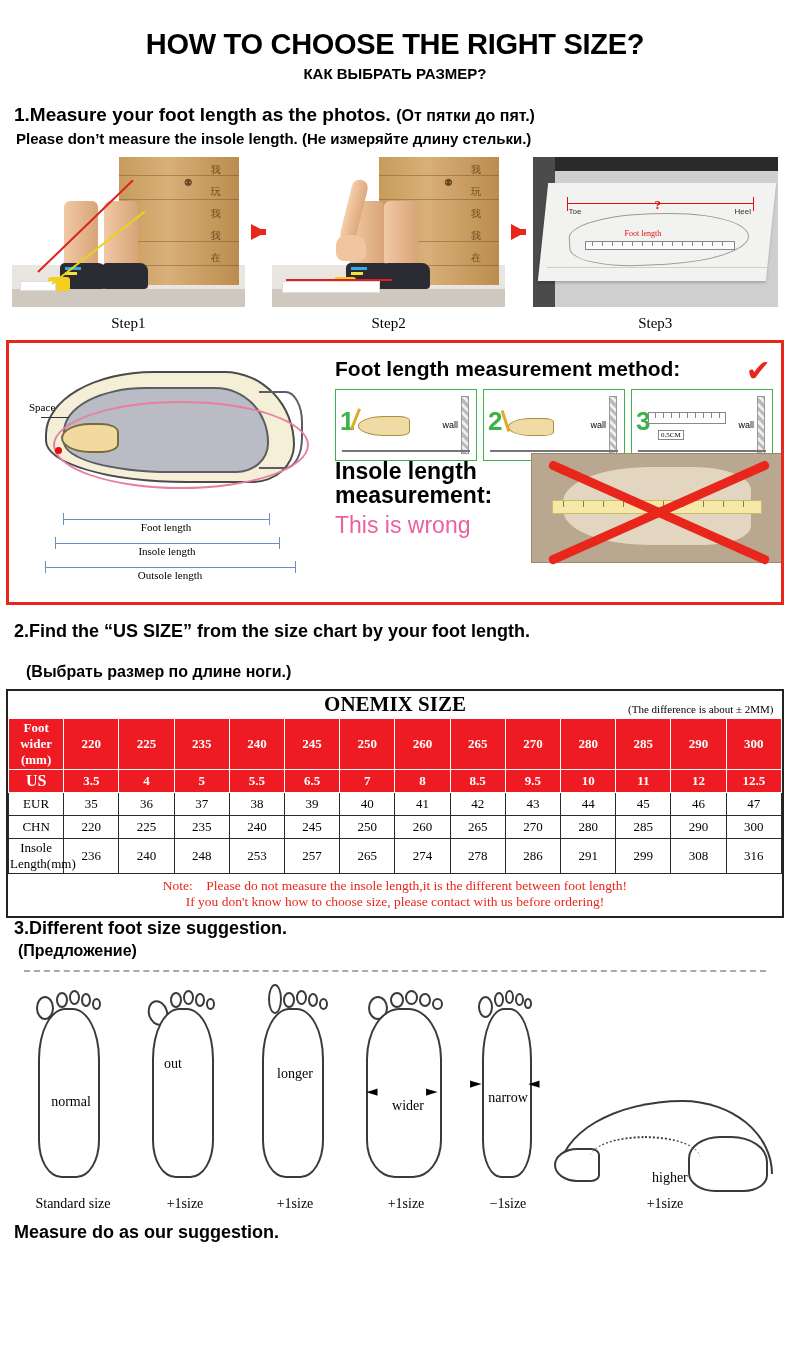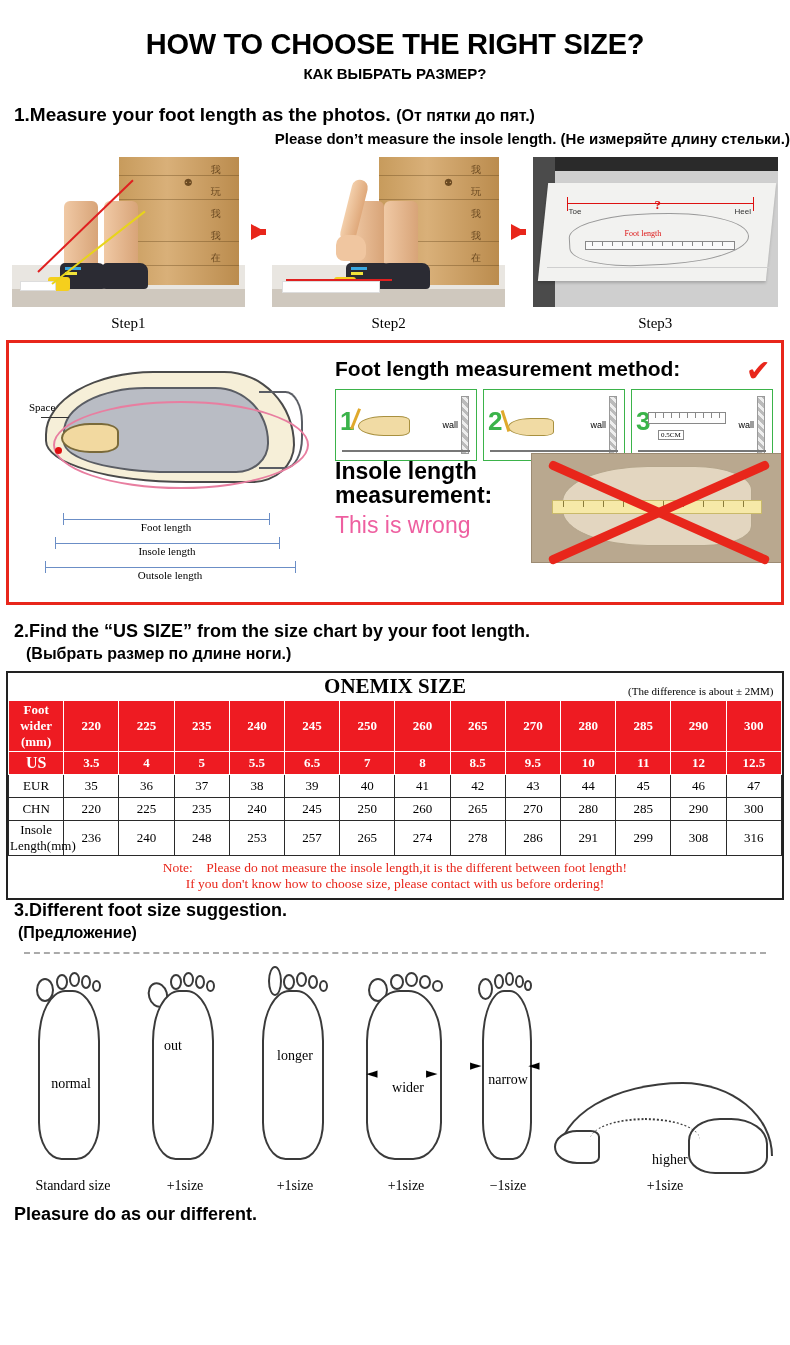--- a/index.html
+++ b/index.html
@@ -38,21 +38,20 @@
     line-height: 1.35;
   }
   .step-head .ru { font-size: 16px; }
   .step-sub {
     font-family: "Liberation Sans", sans-serif;
     font-weight: bold;
     font-size: 15px;
     padding-left: 16px;
     margin-top: 2px;
     margin-bottom: 10px;
-    text-align: right;
   }
 
   
   .photo-row {
     display: flex;
     align-items: flex-start;
     padding: 0 12px;
     gap: 0;
   }
   .photo-cell { position: relative; }
@@ -287,21 +286,21 @@
 
   
   .step2-head {
     font-family: "Liberation Sans", sans-serif;
     font-weight: bold; font-size: 18px;
     padding-left: 14px; margin-top: 16px;
   }
   .step2-sub {
     font-family: "Liberation Sans", sans-serif;
     font-weight: bold; font-size: 16px;
-    padding-left: 26px; margin-top: 3px; margin-bottom: 8px;
+    padding-left: 26px; margin-top: 21px; margin-bottom: 8px;
   }
 
   
   .table-wrap { margin: 0 6px; border: 2px solid #222; }
   table.size { width: 100%; border-collapse: collapse; table-layout: fixed; }
   table.size td {
     border: 1px solid #2a2a2a;
     text-align: center;
     font-family: "Liberation Serif", serif;
     font-size: 13px;
@@ -827,14 +826,14 @@
     <div class="side-foot">
       <div class="sf-body"></div>
       <div class="sf-heel"></div>
       <div class="sf-big-toe"></div>
       <div class="sf-arch"></div>
       <div class="sf-label">higher</div>
     </div>
     <div class="size-label" style="left:610px;bottom:4px;width:110px;">+1size</div>
   </div>
 
-  <div class="closing">Pleasure do as our different.</div>
+  <div class="closing">Measure do as our suggestion.</div>
 </div>
 
 </body></html>

